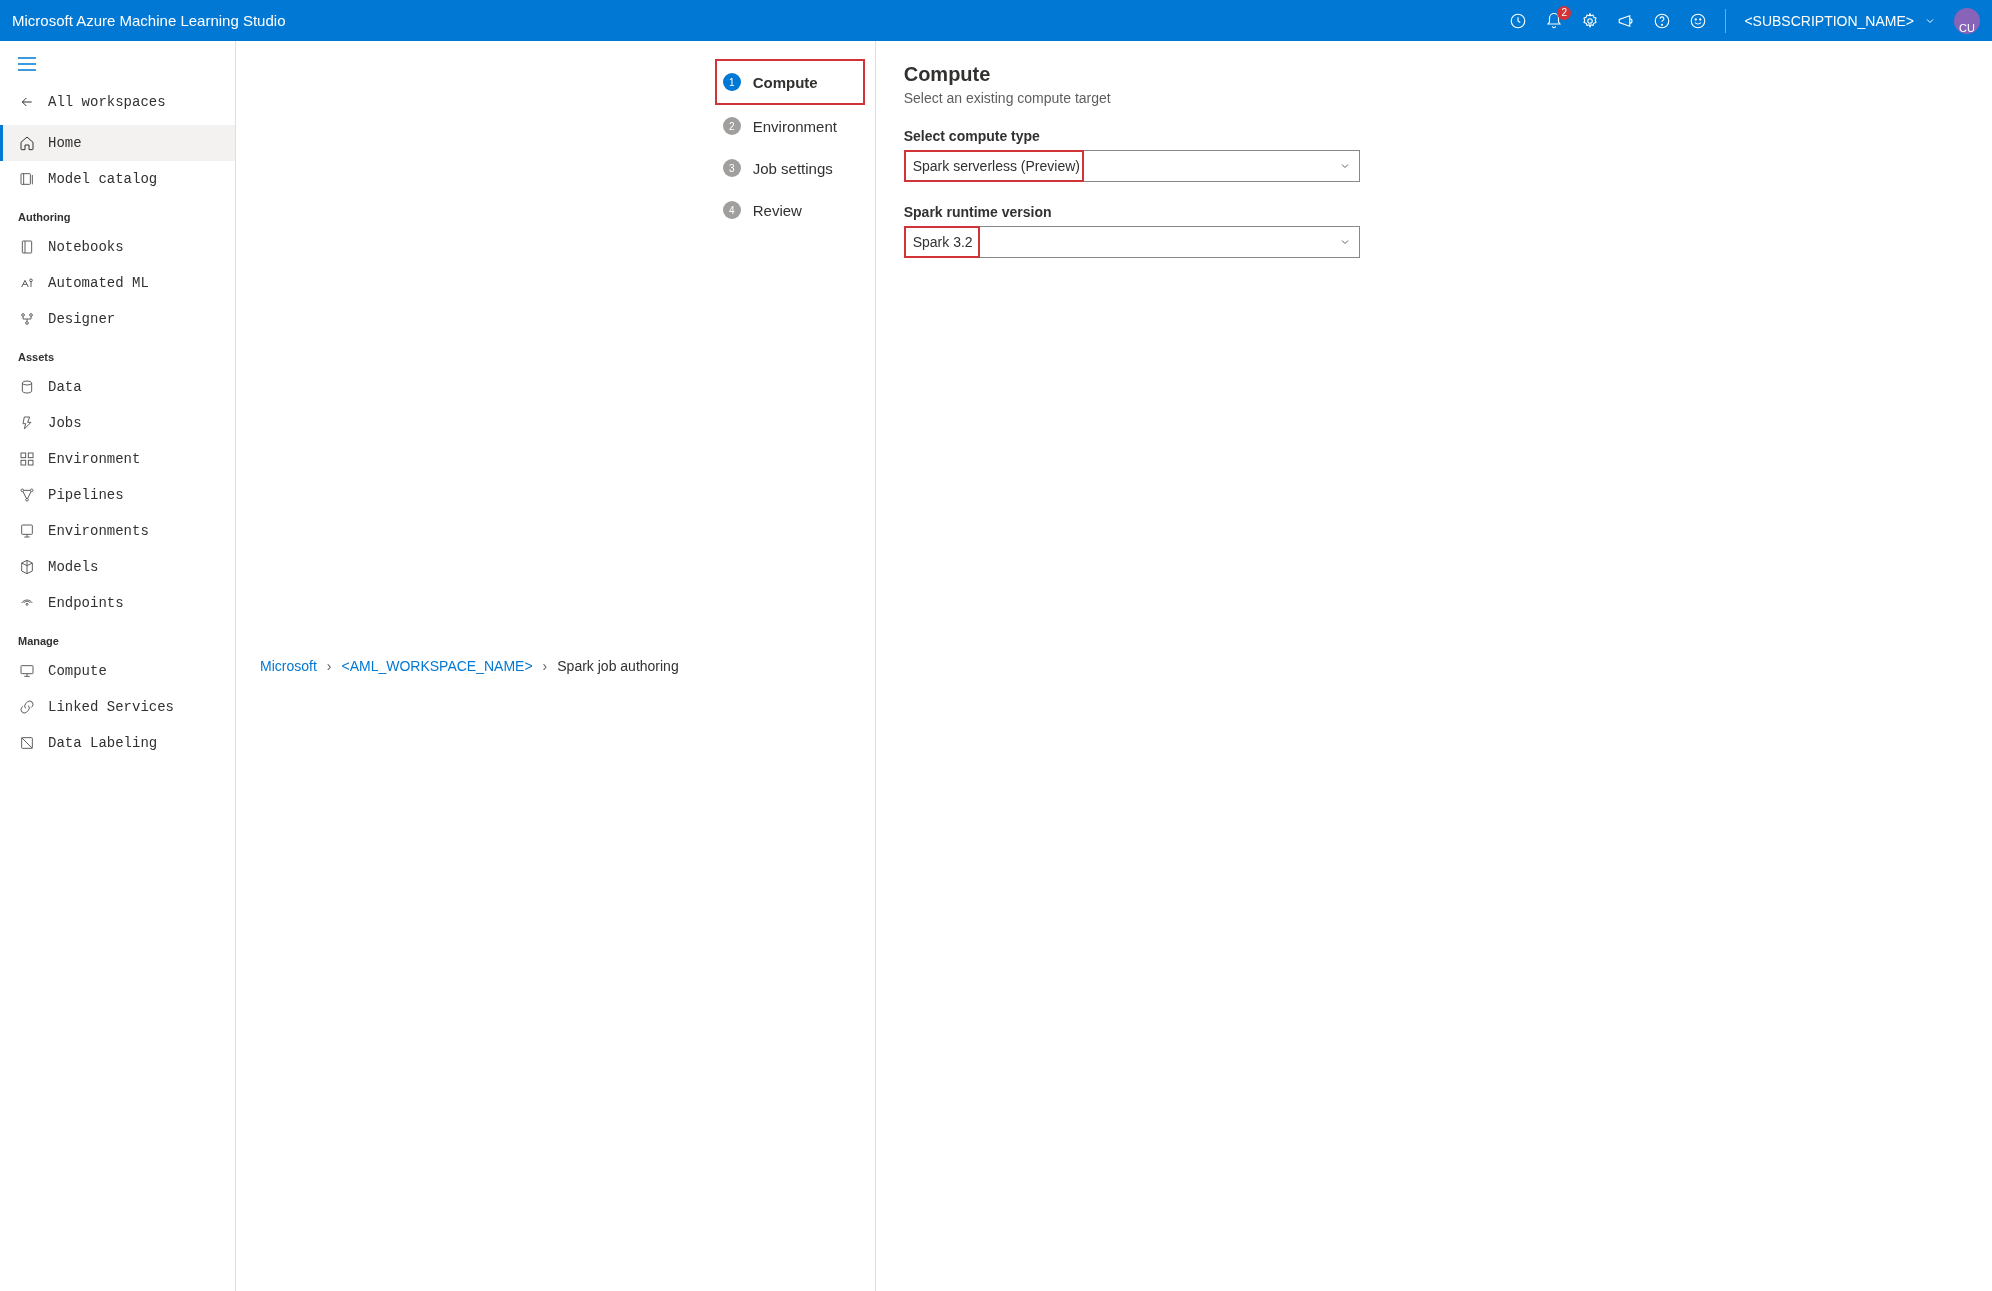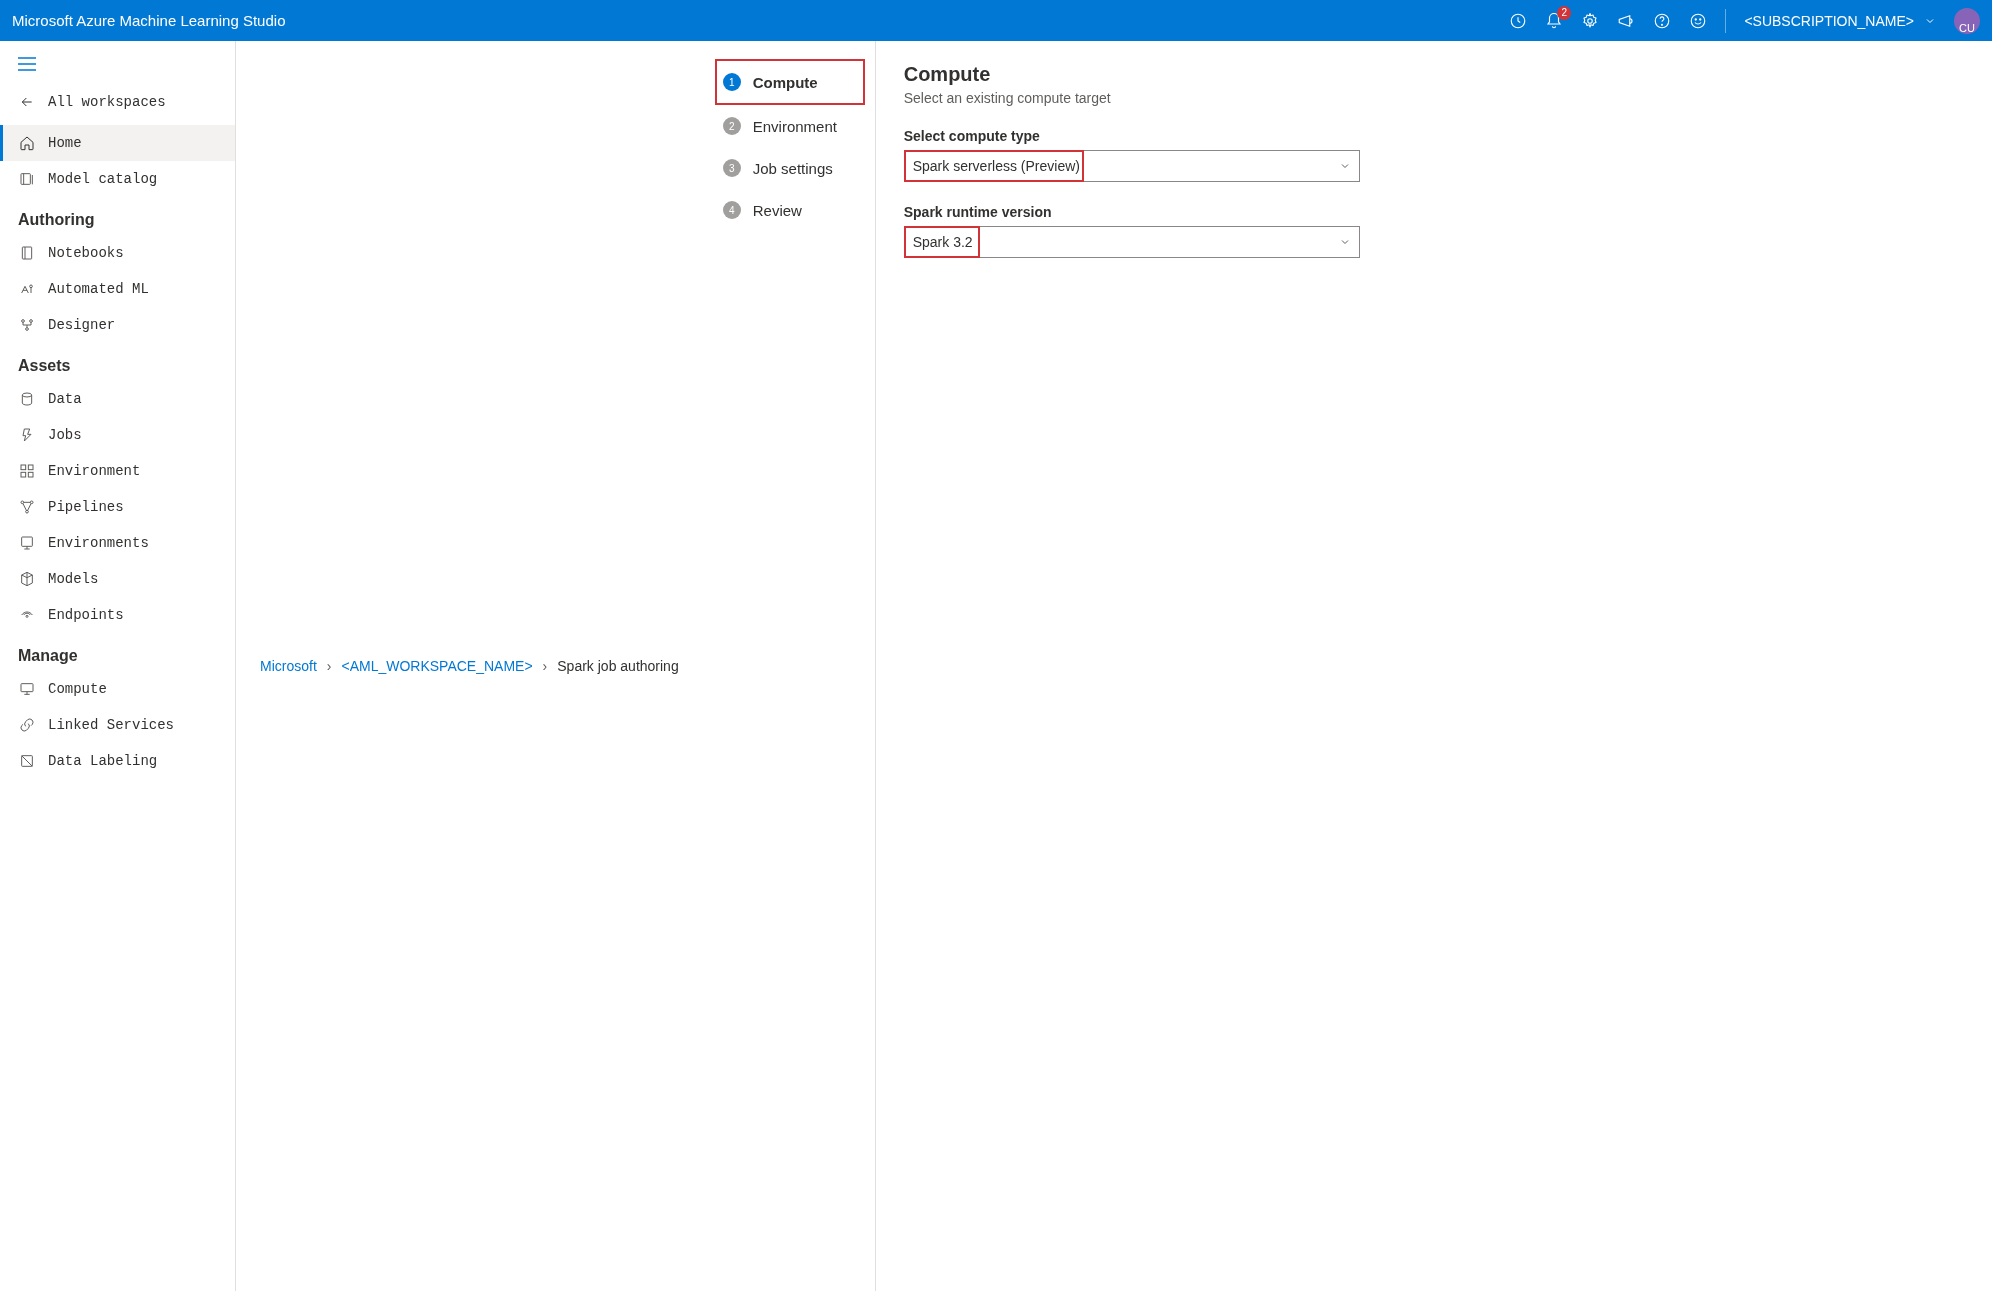--- a/index.html
+++ b/index.html
@@ -16,21 +16,21 @@
 .top-header .avatar { background: #8764b8; border-radius: 50%; width: 26px; height: 26px; display: flex; align-items: flex-end; justify-content: center; font-size: 11px; color: #fff; }
 
 
 .main-layout { display: flex; height: calc(100vh - 41px); }
 .left-sidebar { width: 236px; border-right: 1px solid #e1dfdd; display: flex; flex-direction: column; padding-top: 8px; }
 .left-sidebar .hamburger { padding: 8px 18px; cursor: pointer; color: #0078d4; }
 .left-sidebar .nav-item { display: flex; align-items: center; gap: 12px; padding: 9px 18px; cursor: pointer; font-size: 14px; color: #323130; font-family: Liberation Mono, monospace; }
 .left-sidebar .nav-item.back { padding-top: 14px; padding-bottom: 14px; }
 .left-sidebar .nav-item.active { background: #f3f2f1; border-left: 3px solid #0078d4; padding-left: 15px; font-weight: 400; }
 .left-sidebar .nav-item .nav-icon { width: 18px; height: 18px; display: flex; align-items: center; justify-content: center; color: #605e5c; }
-.left-sidebar .section-label { font-weight: 600; padding: 14px 18px 6px 18px; font-size: 16px; }
+.left-sidebar .section-label { font-weight: 600; padding: 14px 18px 6px 18px; font-size: 11px; }
 
 
 .content-area { flex: 1; display: flex; }
 .breadcrumbs { display: flex; align-items: center; gap: 10px; padding: 14px 24px; font-size: 14px; border-bottom: 1px solid #fff; }
 .breadcrumbs .crumb-link { color: #0078d4; cursor: pointer; }
 .breadcrumbs .crumb-sep { color: #605e5c; }
 .breadcrumbs .crumb-current { color: #323130; }
 
 .wizard-row { display: flex; flex: 1; min-height: 0; }
 .wizard-steps { width: 173px; padding: 18px 10px 10px 20px; border-right: 1px solid #e1dfdd; }

